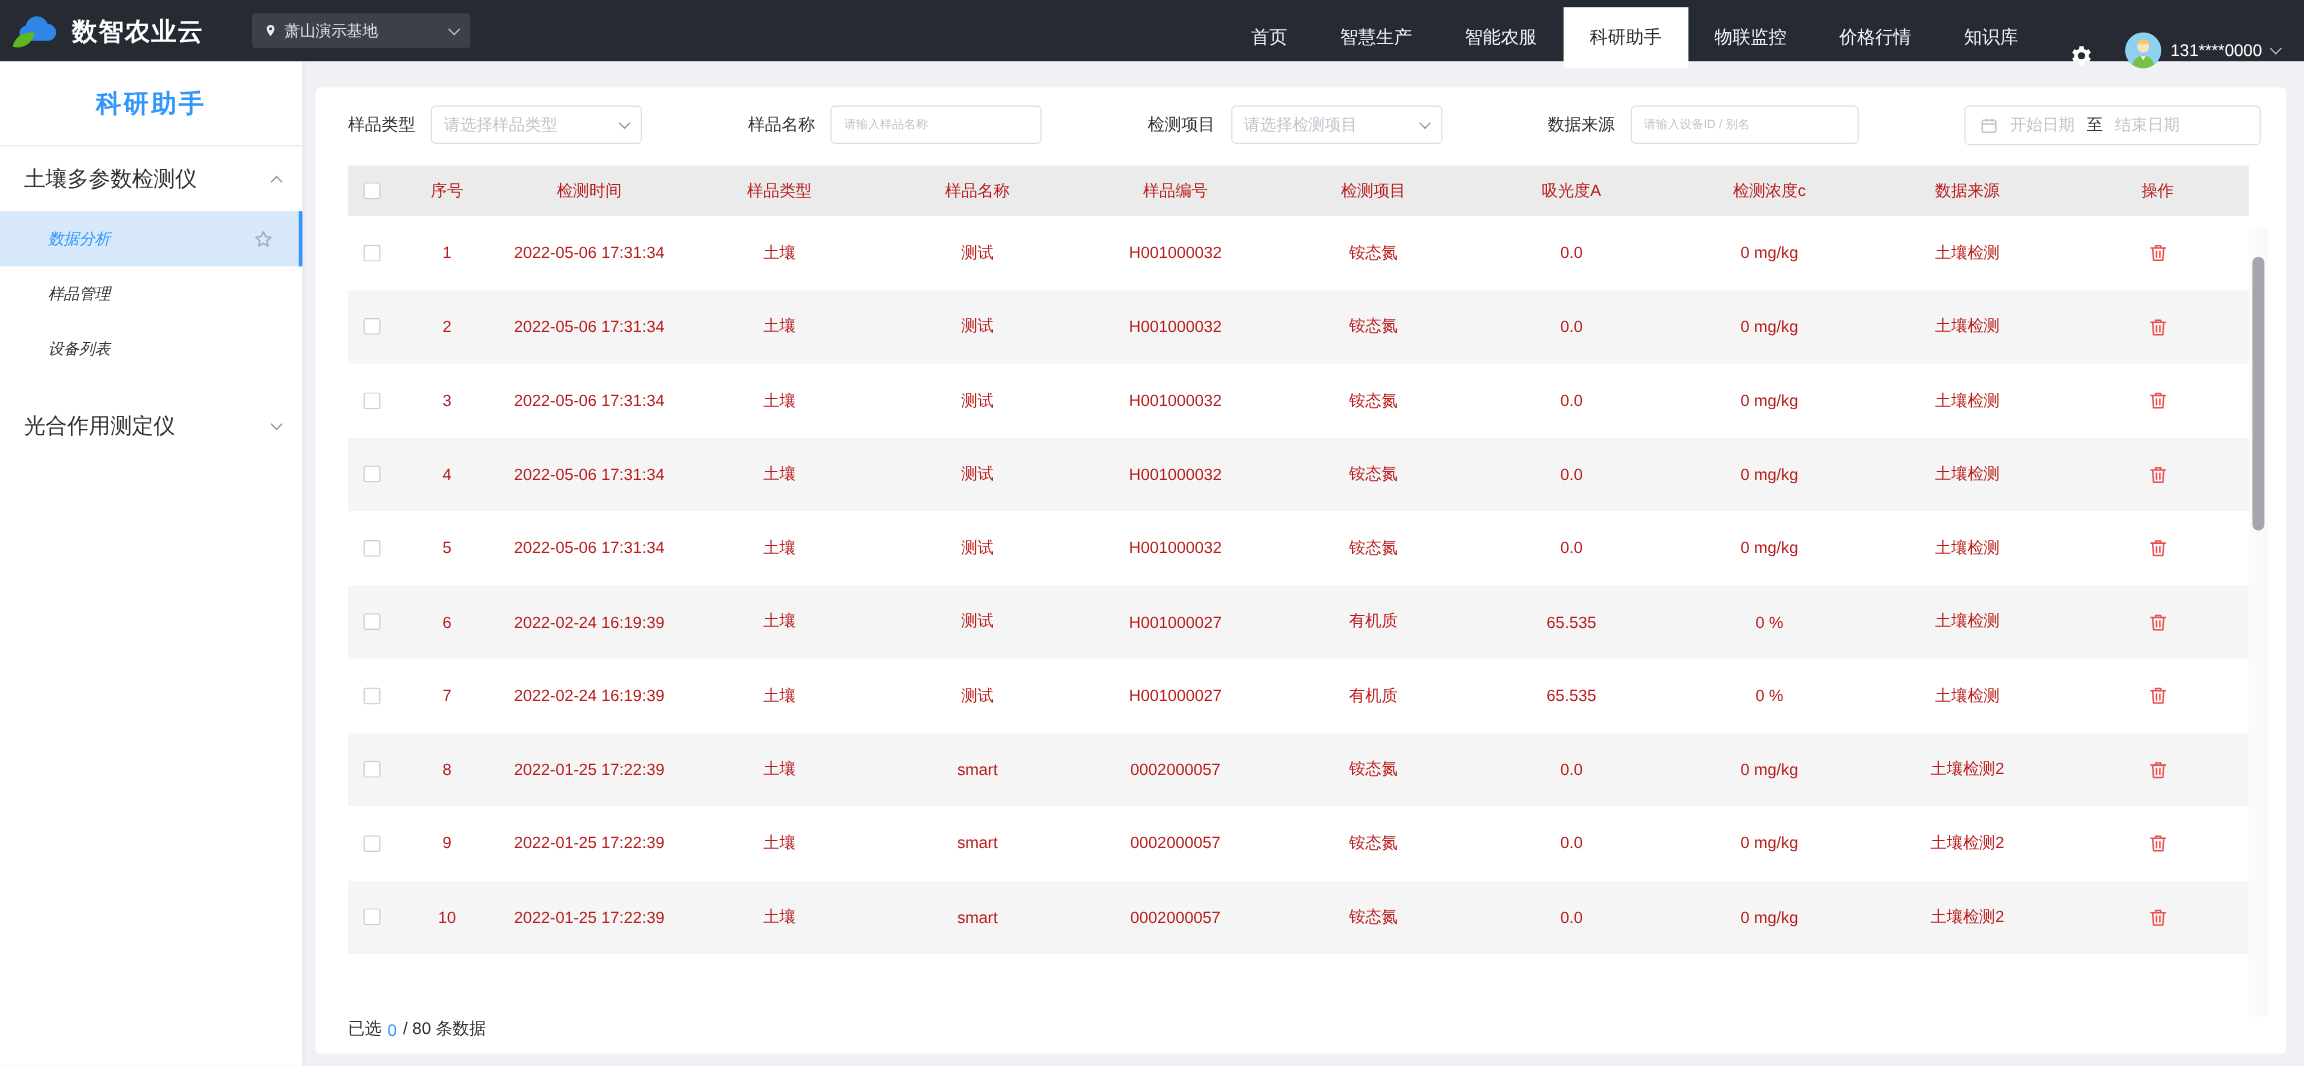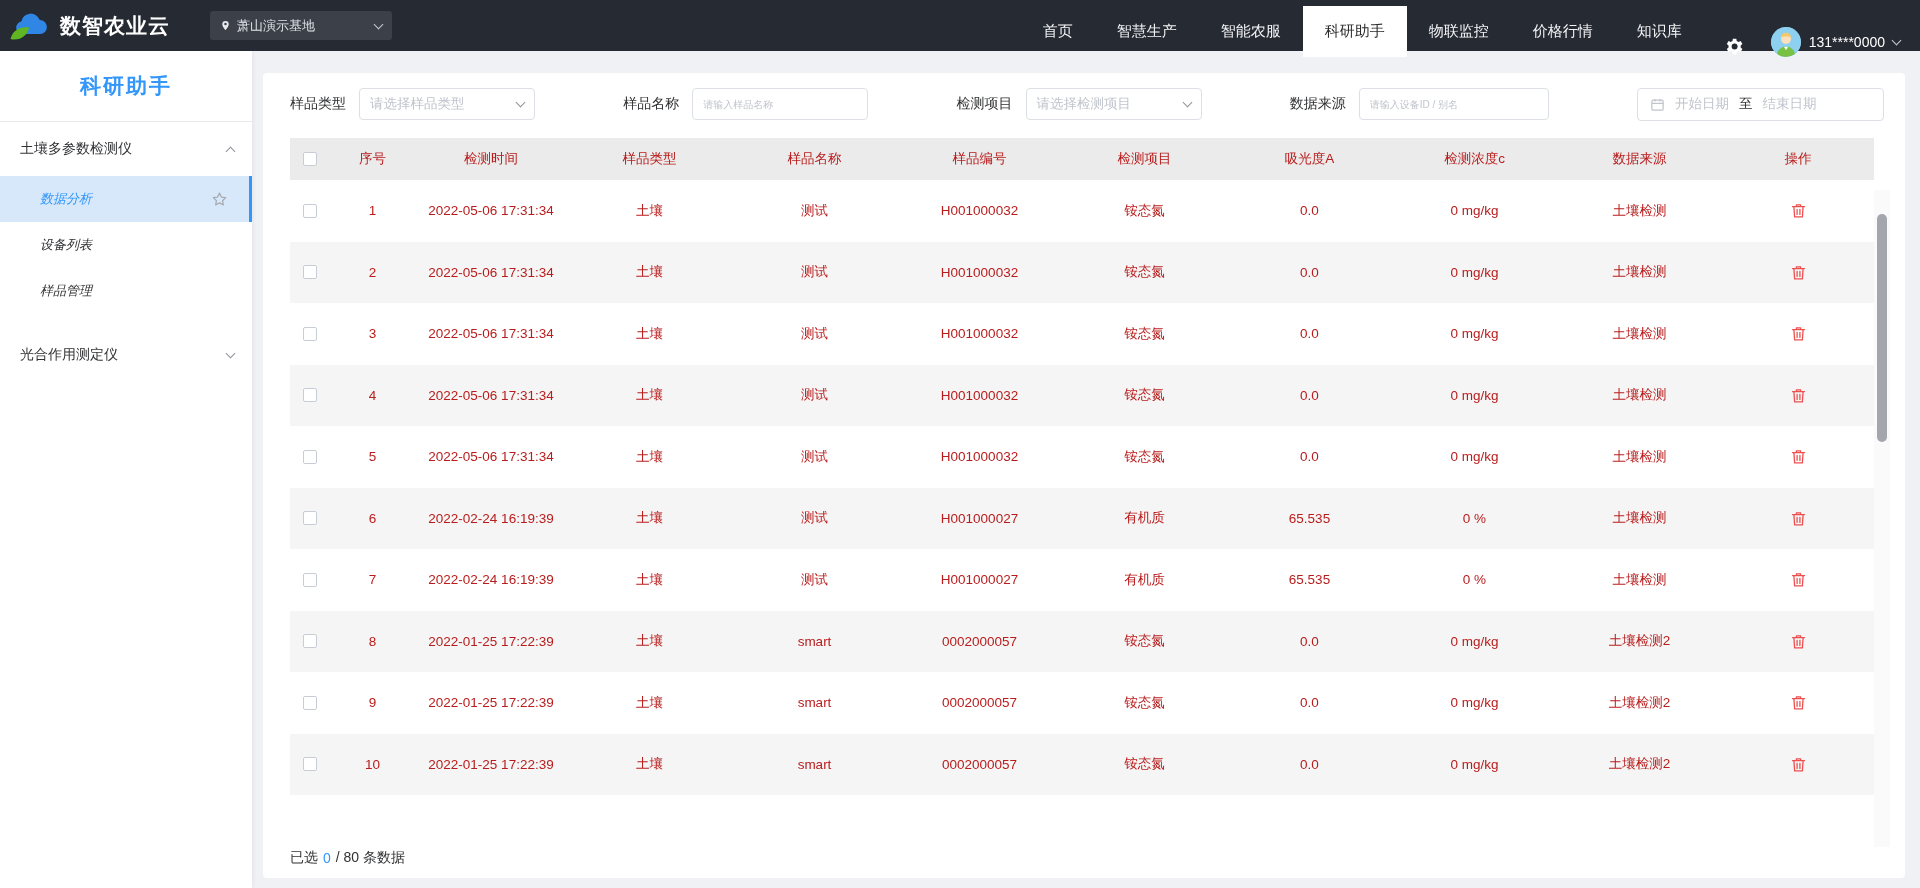--- a/index.html
+++ b/index.html
@@ -27,21 +27,21 @@
   .chev.up { transform:rotate(-135deg); margin-top:4px; }
   .chev.dark { border-color:#909399; }
 
   
   .sidebar { position:absolute; top:51px; left:0; width:252px; height:837px; background:#fff;
     box-shadow:1px 0 4px rgba(0,0,0,.06); z-index:5; }
   .sidebar-title { height:70px; display:flex; align-items:center; justify-content:center;
     color:#3296fa; font-size:21px; font-weight:bold; letter-spacing:2px; }
   .sidebar-divider { height:1px; background:#e9e9eb; }
   .menu-group { height:54px; display:flex; align-items:center; padding:0 18px 0 20px;
-    font-size:14px; color:#303133; cursor:pointer; }
+    font-size:18px; color:#303133; cursor:pointer; }
   .menu-group .spacer, .menu-item .spacer { flex:1; }
   .menu-item { height:46px; display:flex; align-items:center; padding:0 24px 0 40px;
     font-size:13px; color:#303133; cursor:pointer;font-style:italic; }
   .menu-item.active { background:#d7e8fb; color:#3296fa; border-right:3px solid #3296fa; padding-right:21px; }
   .menu-group.second { margin-top:14px; }
 
   
   .main { position:absolute; top:51px; left:252px; right:0; bottom:0; background:#eff1f4; }
   .card { position:absolute; top:22px; left:11px; right:15px; bottom:10px; background:#fff;
     border-radius:4px; padding:15px 21px 0 27px; }
@@ -160,24 +160,24 @@
   <div class="menu-item active">
     <span>数据分析</span>
     <span class="spacer"></span>
     <span class="icon">
       <svg width="17" height="17" viewBox="0 0 24 24" fill="none" stroke="#a8abb2" stroke-width="1.8" stroke-linejoin="round">
         <path d="M12 3l2.7 5.6 6.1.8-4.5 4.3 1.1 6-5.4-2.9-5.4 2.9 1.1-6L3.2 9.4l6.1-.8z"></path>
       </svg>
     </span>
   </div>
   <div class="menu-item">
+    <span>样品管理</span>
+  </div>
+  <div class="menu-item">
     <span>设备列表</span>
-  </div>
-  <div class="menu-item">
-    <span>样品管理</span>
   </div>
   <div class="menu-group second">
     <span>光合作用测定仪</span>
     <span class="spacer"></span>
     <span class="chev dark"></span>
   </div>
 </div>
 
 <div class="main">
   <div class="card">

